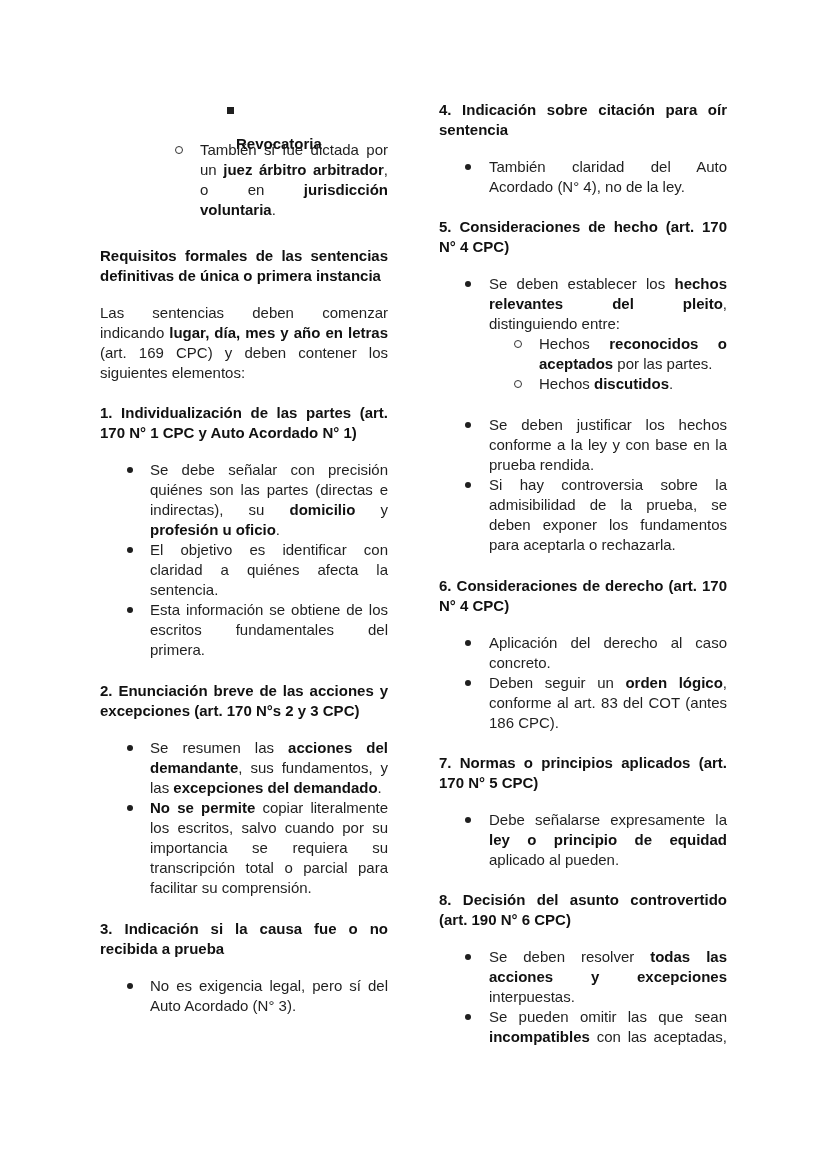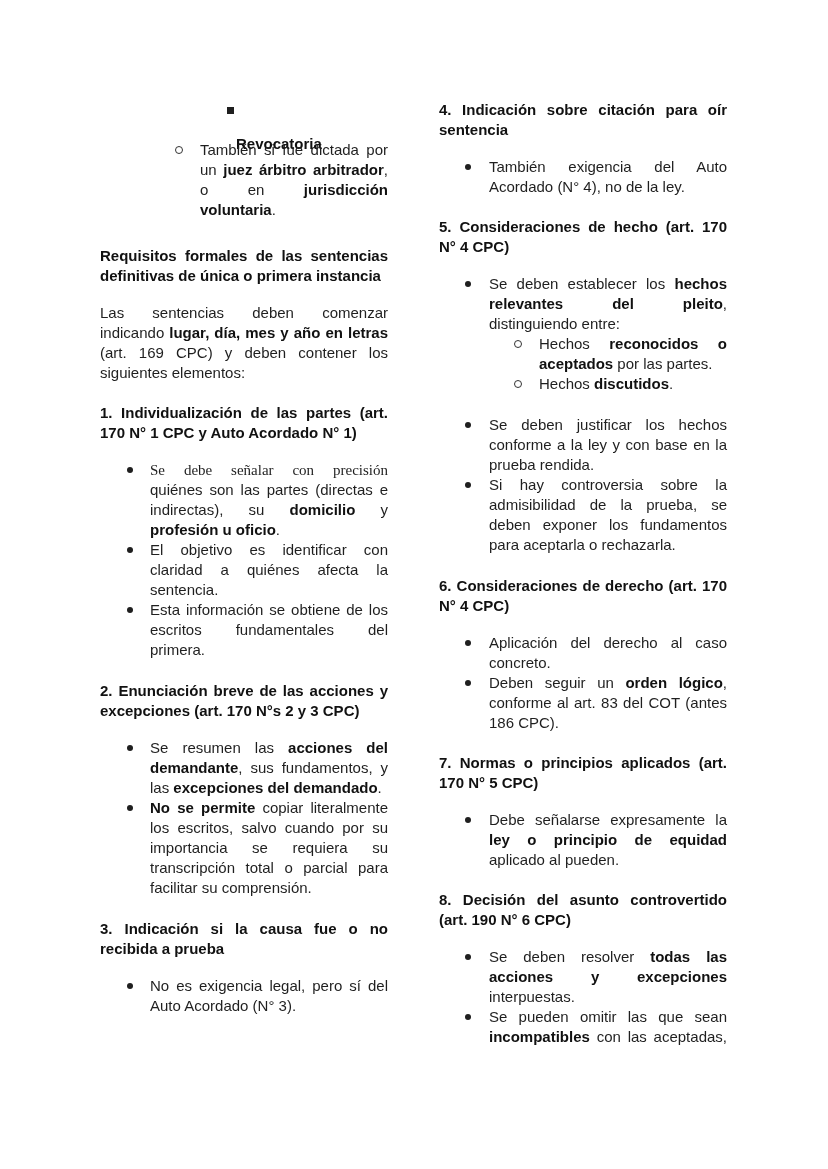--- a/index.html
+++ b/index.html
@@ -112,21 +112,21 @@
         <div class="line justify" style="left: 100px; top: 323px; width: 288px;"><span>indicando </span><span class="bold">lugar, día, mes y año en letras</span></div>
         <div class="line justify" style="left: 100px; top: 343px; width: 288px;"><span>(art. 169 CPC) y deben contener los</span></div>
         <div class="line left" style="left: 100px; top: 363px; width: 288px;"><span>siguientes elementos:</span></div>
       </div>
       <div>
         <div class="line justify heading" style="left: 100px; top: 403px; width: 288px;"><span class="bold">1. Individualización de las partes (art.</span></div>
         <div class="line left heading" style="left: 100px; top: 423px; width: 288px;"><span class="bold">170 N° 1 CPC y Auto Acordado N° 1)</span></div>
       </div>
       <div>
         <span class="marker disc" style="left: 122px; top: 460px; width: 16px; height: 20px;"></span>
-        <div class="line justify" style="left: 150px; top: 460px; width: 238px; font-family: Liberation Serif, serif;"><span>Se debe señalar con precisión</span></div>
+        <div class="line justify" style="left: 150px; top: 460px; width: 238px;"><span>Se debe señalar con precisión</span></div>
         <div class="line justify" style="left: 150px; top: 480px; width: 238px;"><span>quiénes son las partes (directas e</span></div>
         <div class="line justify" style="left: 150px; top: 500px; width: 238px;"><span>indirectas), su </span><span class="bold">domicilio</span><span> y</span></div>
         <div class="line left" style="left: 150px; top: 520px; width: 238px;"><span class="bold">profesión u oficio</span><span>.</span></div>
       </div>
       <div>
         <span class="marker disc" style="left: 122px; top: 540px; width: 16px; height: 20px;"></span>
         <div class="line justify" style="left: 150px; top: 540px; width: 238px;"><span>El objetivo es identificar con</span></div>
         <div class="line justify" style="left: 150px; top: 560px; width: 238px;"><span>claridad a quiénes afecta la</span></div>
         <div class="line left" style="left: 150px; top: 580px; width: 238px;"><span>sentencia.</span></div>
       </div>
@@ -164,21 +164,21 @@
         <div class="line left" style="left: 150px; top: 996px; width: 238px;"><span>Auto Acordado (N° 3).</span></div>
       </div>
     </div>
   <div class="column" id="col-right" style="left:414px;width:414px;">
       <div>
         <div class="line justify heading" style="left: 25px; top: 100px; width: 288px;"><span class="bold">4. Indicación sobre citación para oír</span></div>
         <div class="line left heading" style="left: 25px; top: 120px; width: 288px;"><span class="bold">sentencia</span></div>
       </div>
       <div>
         <span class="marker disc" style="left: 46px; top: 157px; width: 16px; height: 20px;"></span>
-        <div class="line justify" style="left: 75px; top: 157px; width: 238px;"><span>También exigencia del Auto</span></div>
+        <div class="line justify" style="left: 75px; top: 157px; width: 238px;"><span>También claridad del Auto</span></div>
         <div class="line left" style="left: 75px; top: 177px; width: 238px;"><span>Acordado (N° 4), no de la ley.</span></div>
       </div>
       <div>
         <div class="line justify heading" style="left: 25px; top: 217px; width: 288px;"><span class="bold">5. Consideraciones de hecho (art. 170</span></div>
         <div class="line left heading" style="left: 25px; top: 237px; width: 288px;"><span class="bold">N° 4 CPC)</span></div>
       </div>
       <div>
         <span class="marker disc" style="left: 46px; top: 274px; width: 16px; height: 20px;"></span>
         <div class="line justify" style="left: 75px; top: 274px; width: 238px;"><span>Se deben establecer los </span><span class="bold">hechos</span></div>
         <div class="line justify" style="left: 75px; top: 294px; width: 238px;"><span class="bold">relevantes del pleito</span><span>,</span></div>

